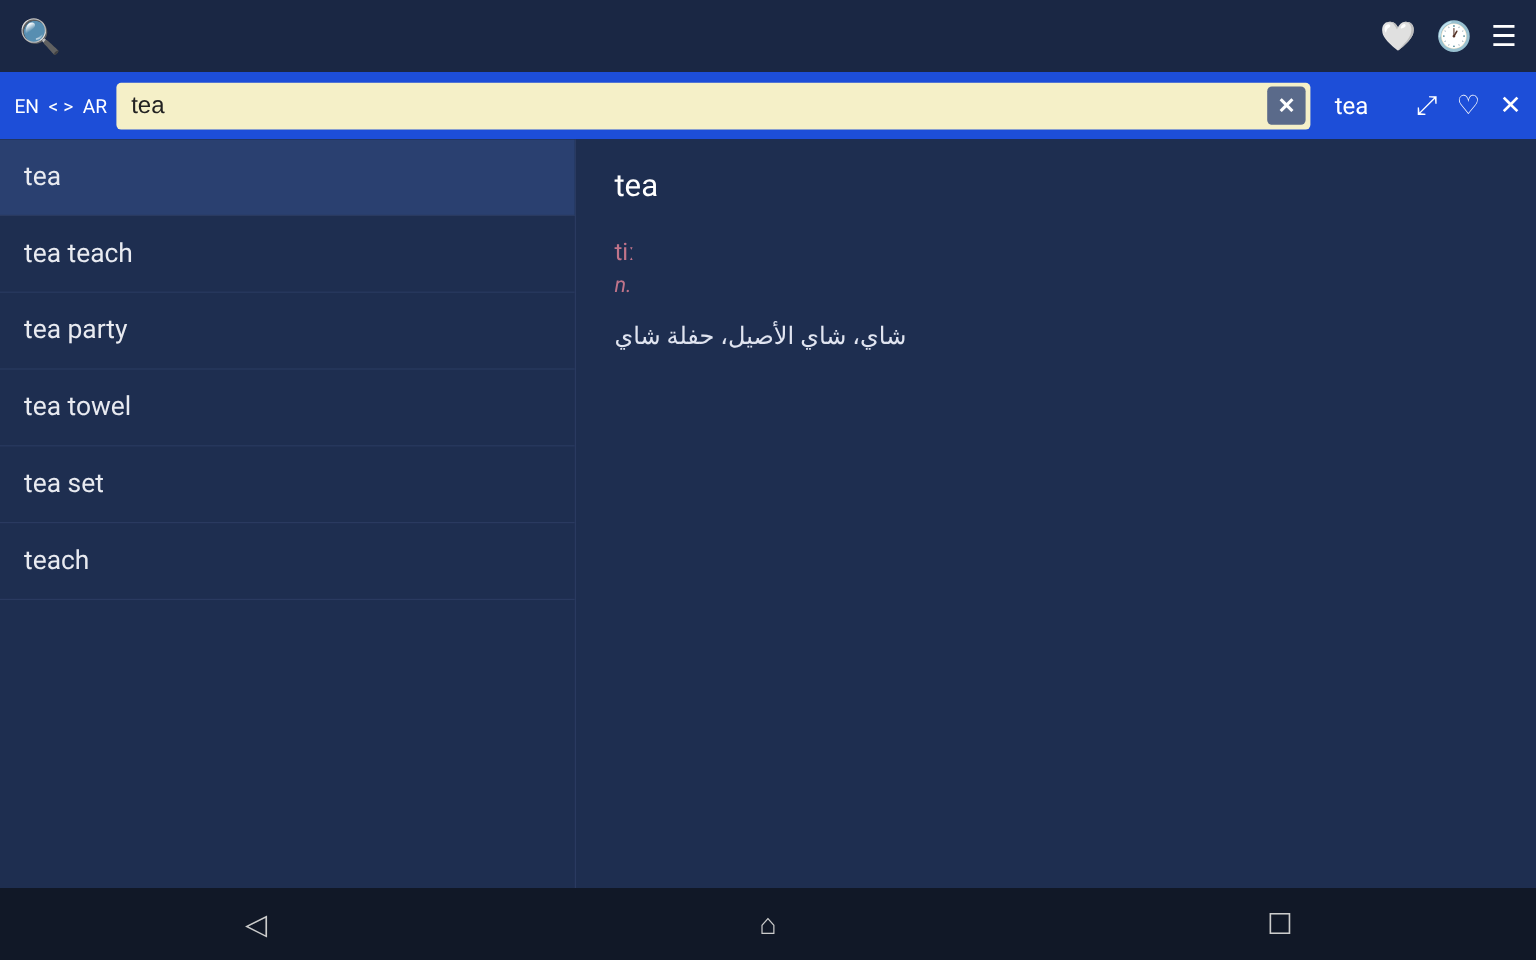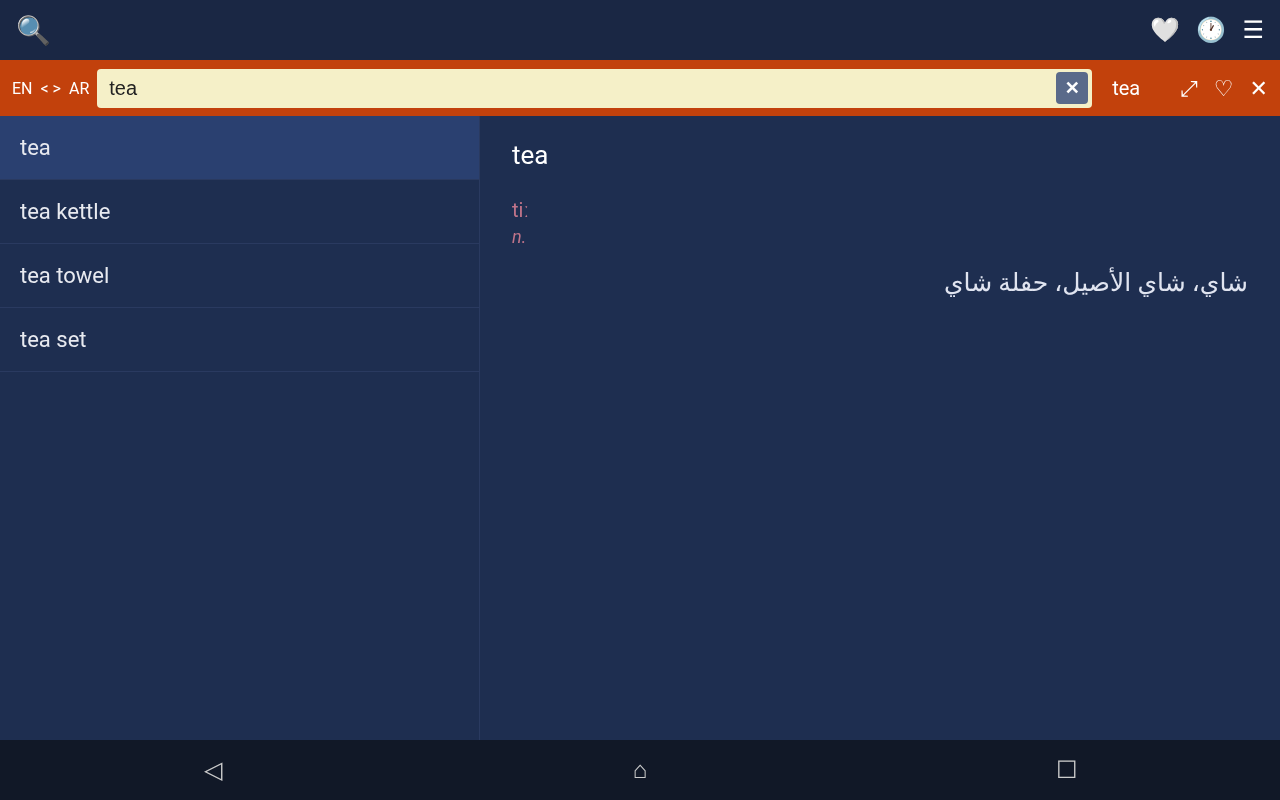--- a/index.html
+++ b/index.html
@@ -39,21 +39,21 @@
     }
     .top-icon {
       color: #fff;
       font-size: 24px;
       cursor: pointer;
     }
 
     
     .search-row {
       height: 56px;
-      background: #c2410c;
+      background: #1d4ed8;
       display: flex;
       align-items: center;
       padding: 0 12px;
       gap: 8px;
     }
     .lang-label {
       color: #fff;
       font-size: 16px;
       white-space: nowrap;
     }
@@ -159,23 +159,23 @@
       margin-top: 28px;
     }
     .def-pos {
       color: #c0748a;
       font-size: 18px;
       margin-bottom: 16px;
       font-style: italic;
     }
     .def-translation {
       color: #e0e4f0;
-      font-size: 25px;
+      font-size: 20px;
       direction: rtl;
-      text-align: right;
+      text-align: left;
       line-height: 1.6;
     }
 
     
     .bottom-nav {
       height: 60px;
       background: #111827;
       display: flex;
       align-items: center;
       justify-content: space-around;
@@ -218,23 +218,25 @@
     <span class="right-icon">⤢</span>
     <span class="right-icon">♡</span>
     <span class="right-icon">✕</span>
   </div>
 </div>
 
 <div class="main-content">
 
   <div class="word-list" id="word-list">
       <div class="word-item selected">tea</div>
-      <div class="word-item">tea kettle</div>
+      <div class="word-item">tea teach</div>
+      <div class="word-item">tea party</div>
       <div class="word-item">tea towel</div>
       <div class="word-item">tea set</div>
+      <div class="word-item">teach</div>
     </div>
 
   <div class="definition-panel">
     <div class="def-word">tea</div>
     <div class="def-pronunciation">tiː</div>
     <div class="def-pos">n.</div>
     <div class="def-translation">شاي، شاي الأصيل، حفلة شاي</div>
   </div>
 </div>
 

